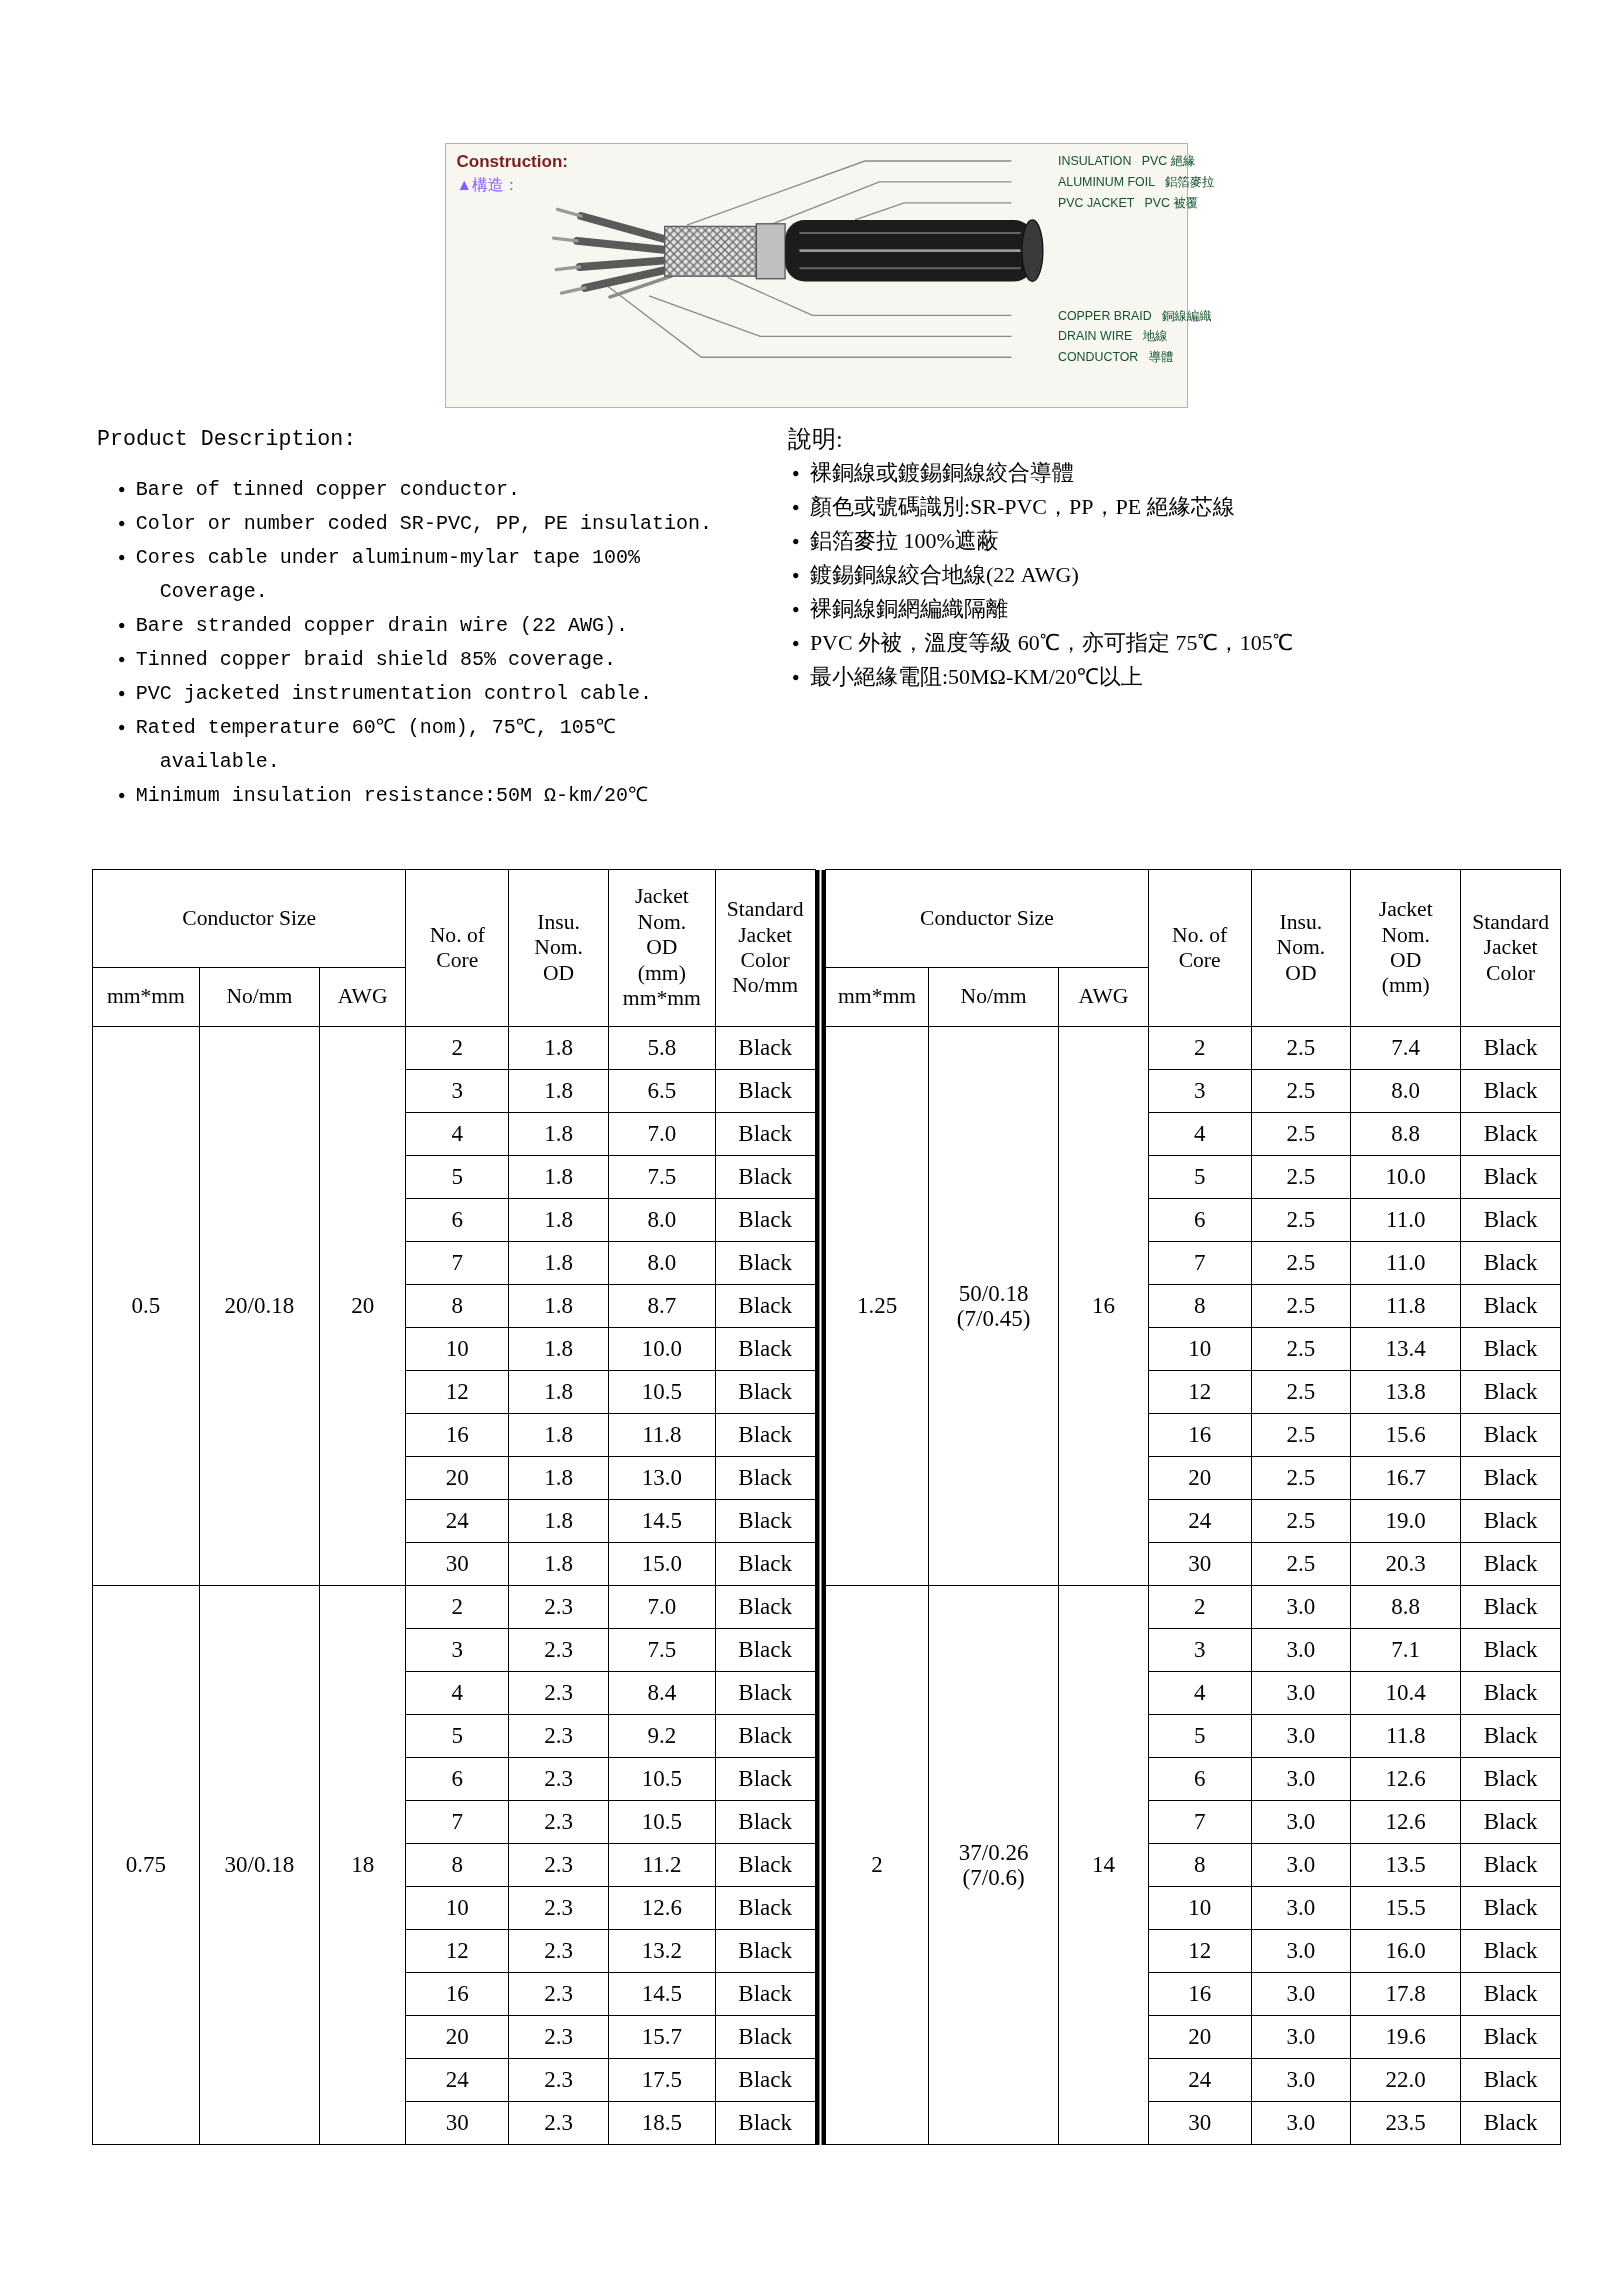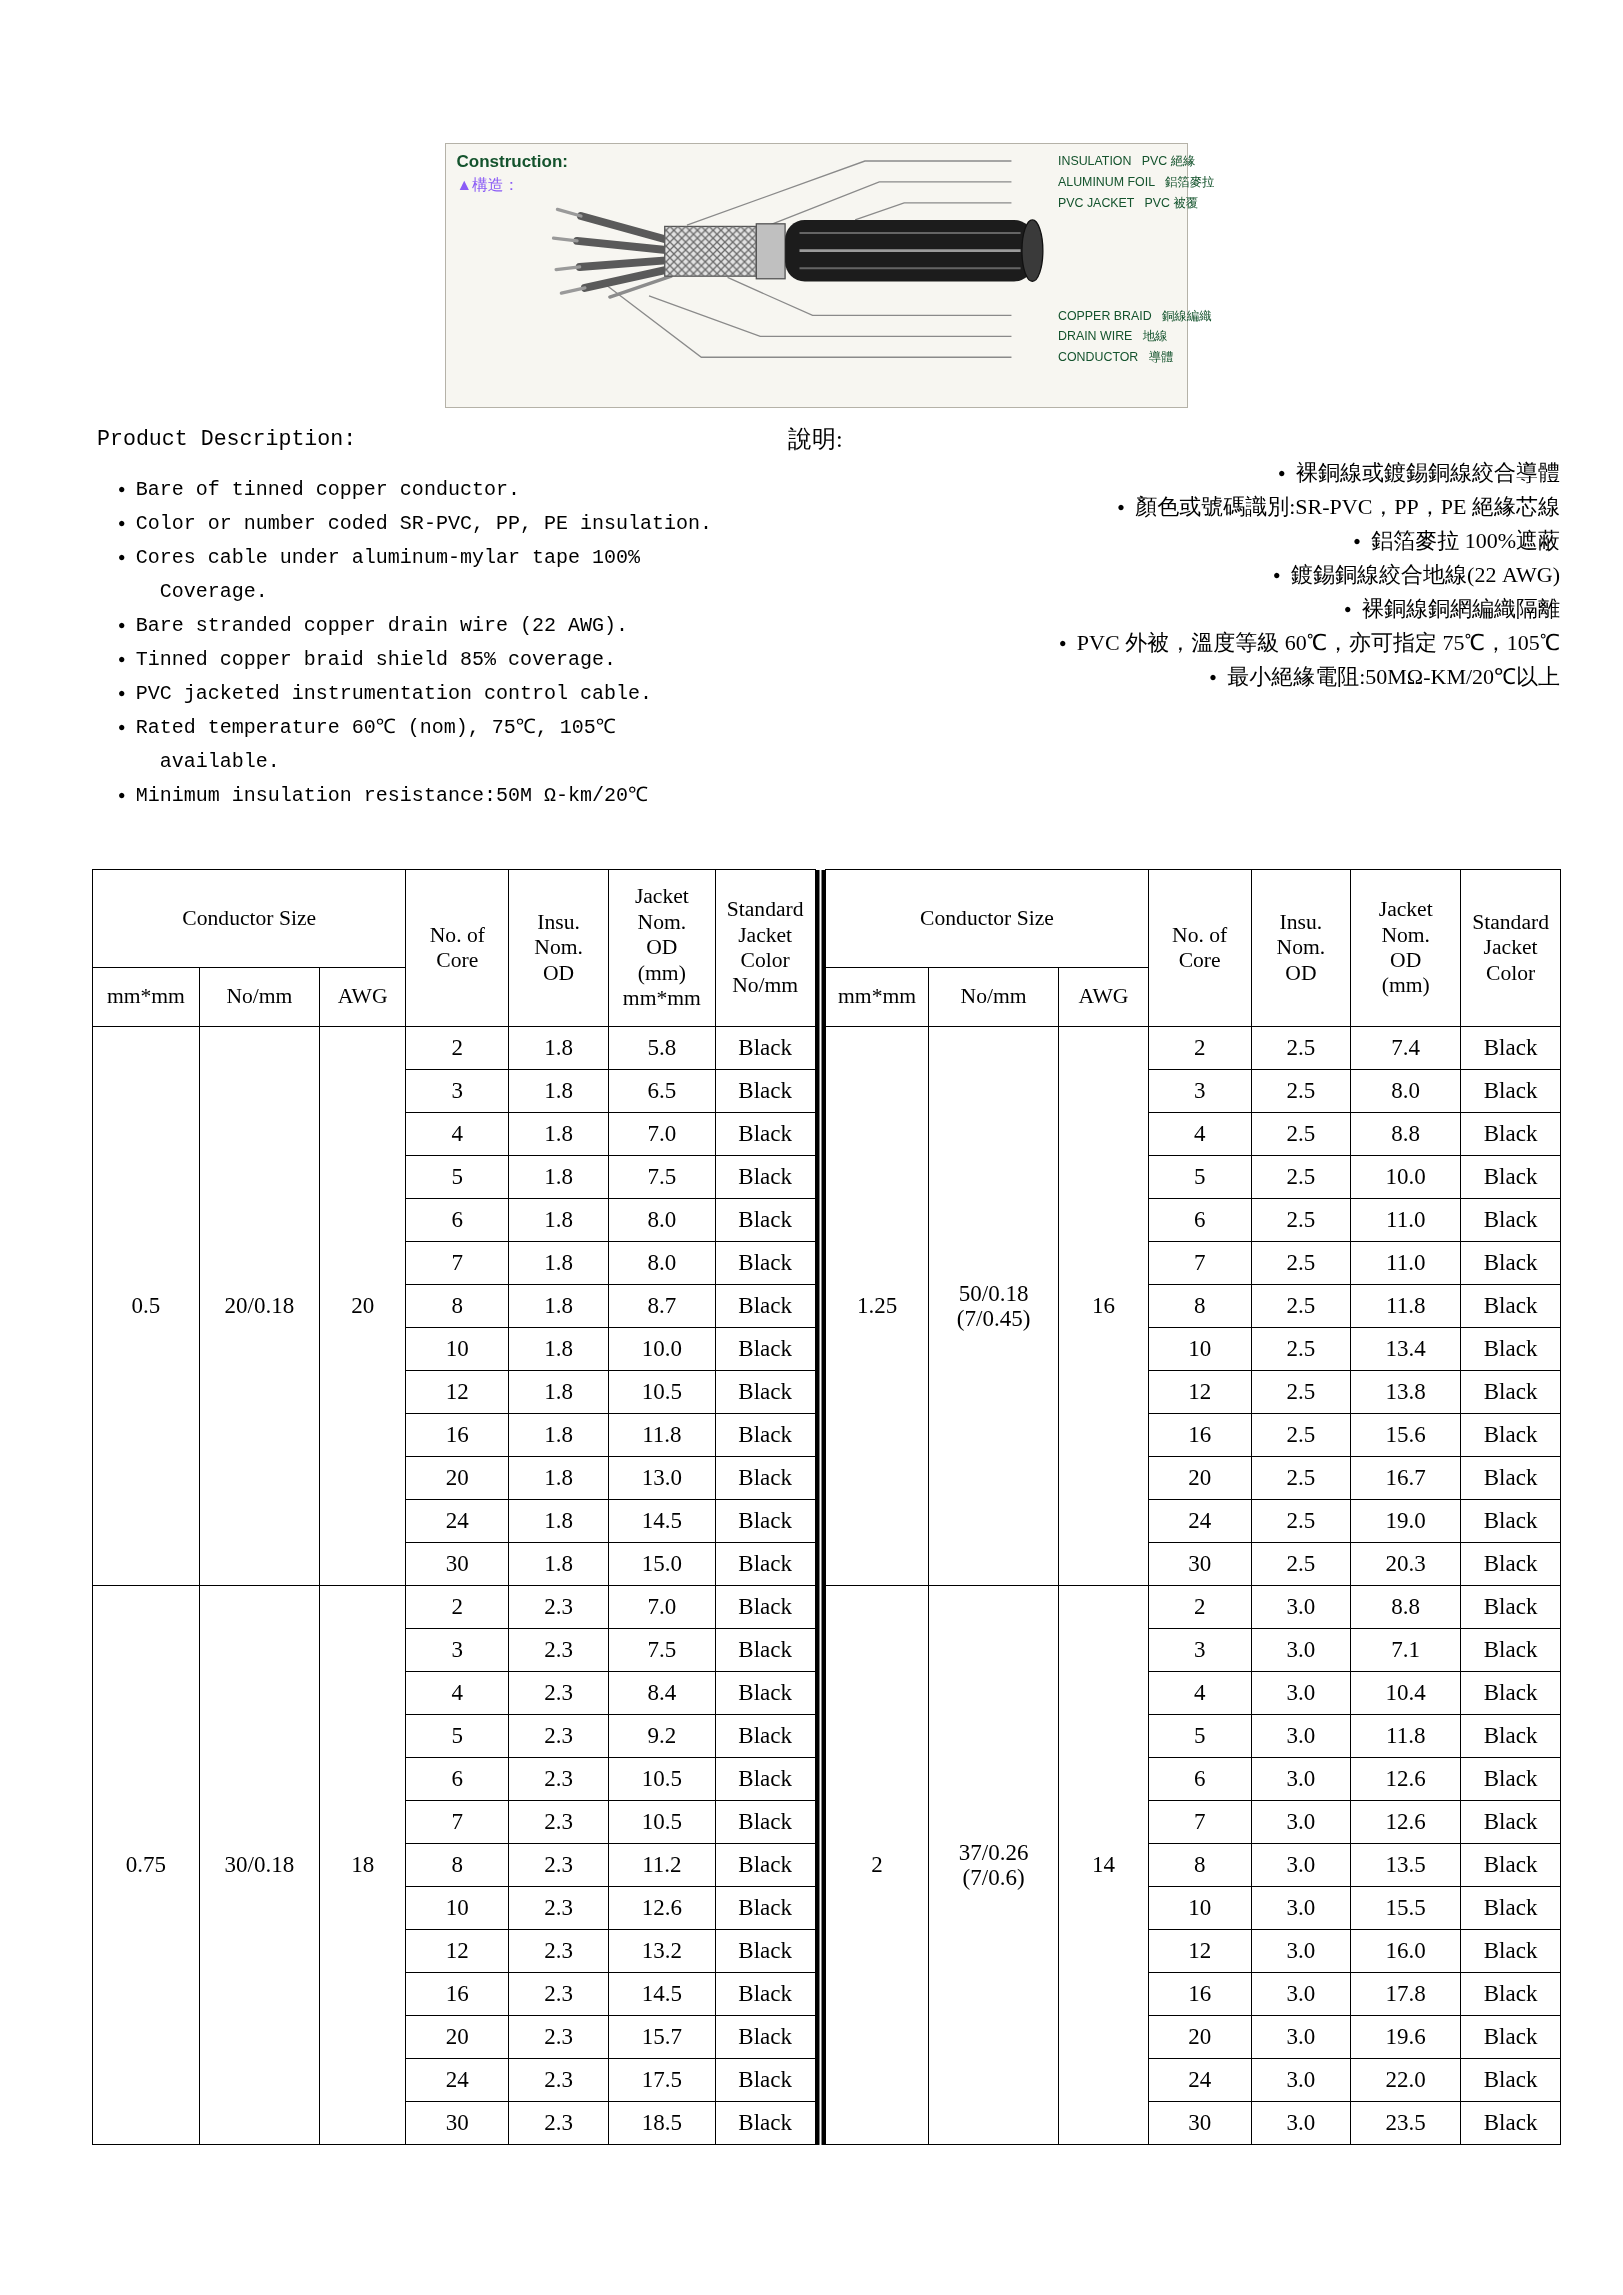--- a/index.html
+++ b/index.html
@@ -17,21 +17,21 @@
   .construction-box{
     position:absolute;
     left:445px; top:143px;
     width:741px; height:263px;
     background:#f7f6f1;
     border:0.7px solid #b5b2a8;
   }
   .c-title{
     position:absolute; top:7.9px; left:10.5px;
     font:bold 17px "Liberation Sans", sans-serif;
-    color:#14532d;
+    color:#7f1d1d;
   }
   .c-subtitle{
     position:absolute; top:31px; left:10.5px;
     font:15.7px "Liberation Serif", serif;
     color:#8b5cf6;
   }
   .cable-svg{position:absolute; left:0; top:0;}
   .c-label{
     position:absolute; left:592px;
     font:12.4px "Liberation Sans", sans-serif;
@@ -51,21 +51,21 @@
   .desc-list{list-style:none;margin:17px;padding:0;font-size:20px;}
   .desc-list li{display:flex;line-height:34px;}
   .desc-list li::before{content:"●";font-size:12.4px;margin:0 10.5px 0 3.9px;flex:0 0 auto;}
 
   .notes-block{
     position:absolute; left:788px; top:422px; width:772px;
     font-family:"Liberation Serif", serif;
   }
   .notes-title{font-size:24px; line-height:34px;}
   .notes-list{list-style:none;margin:0;padding:0;font-size:22px;}
-  .notes-list li{display:flex;line-height:34px;justify-content:flex-end;}
+  .notes-list li{display:flex;line-height:34px;}
   .notes-list li::before{content:"●";font-size:12.4px;margin:0 10.5px 0 3.9px;flex:0 0 auto;}
 
   .pre{white-space:pre-wrap;}
 
   
   .spec-table{
     position:absolute; left:92px; top:869px;
     width:1469px;
     border-collapse:collapse;
     table-layout:fixed;

